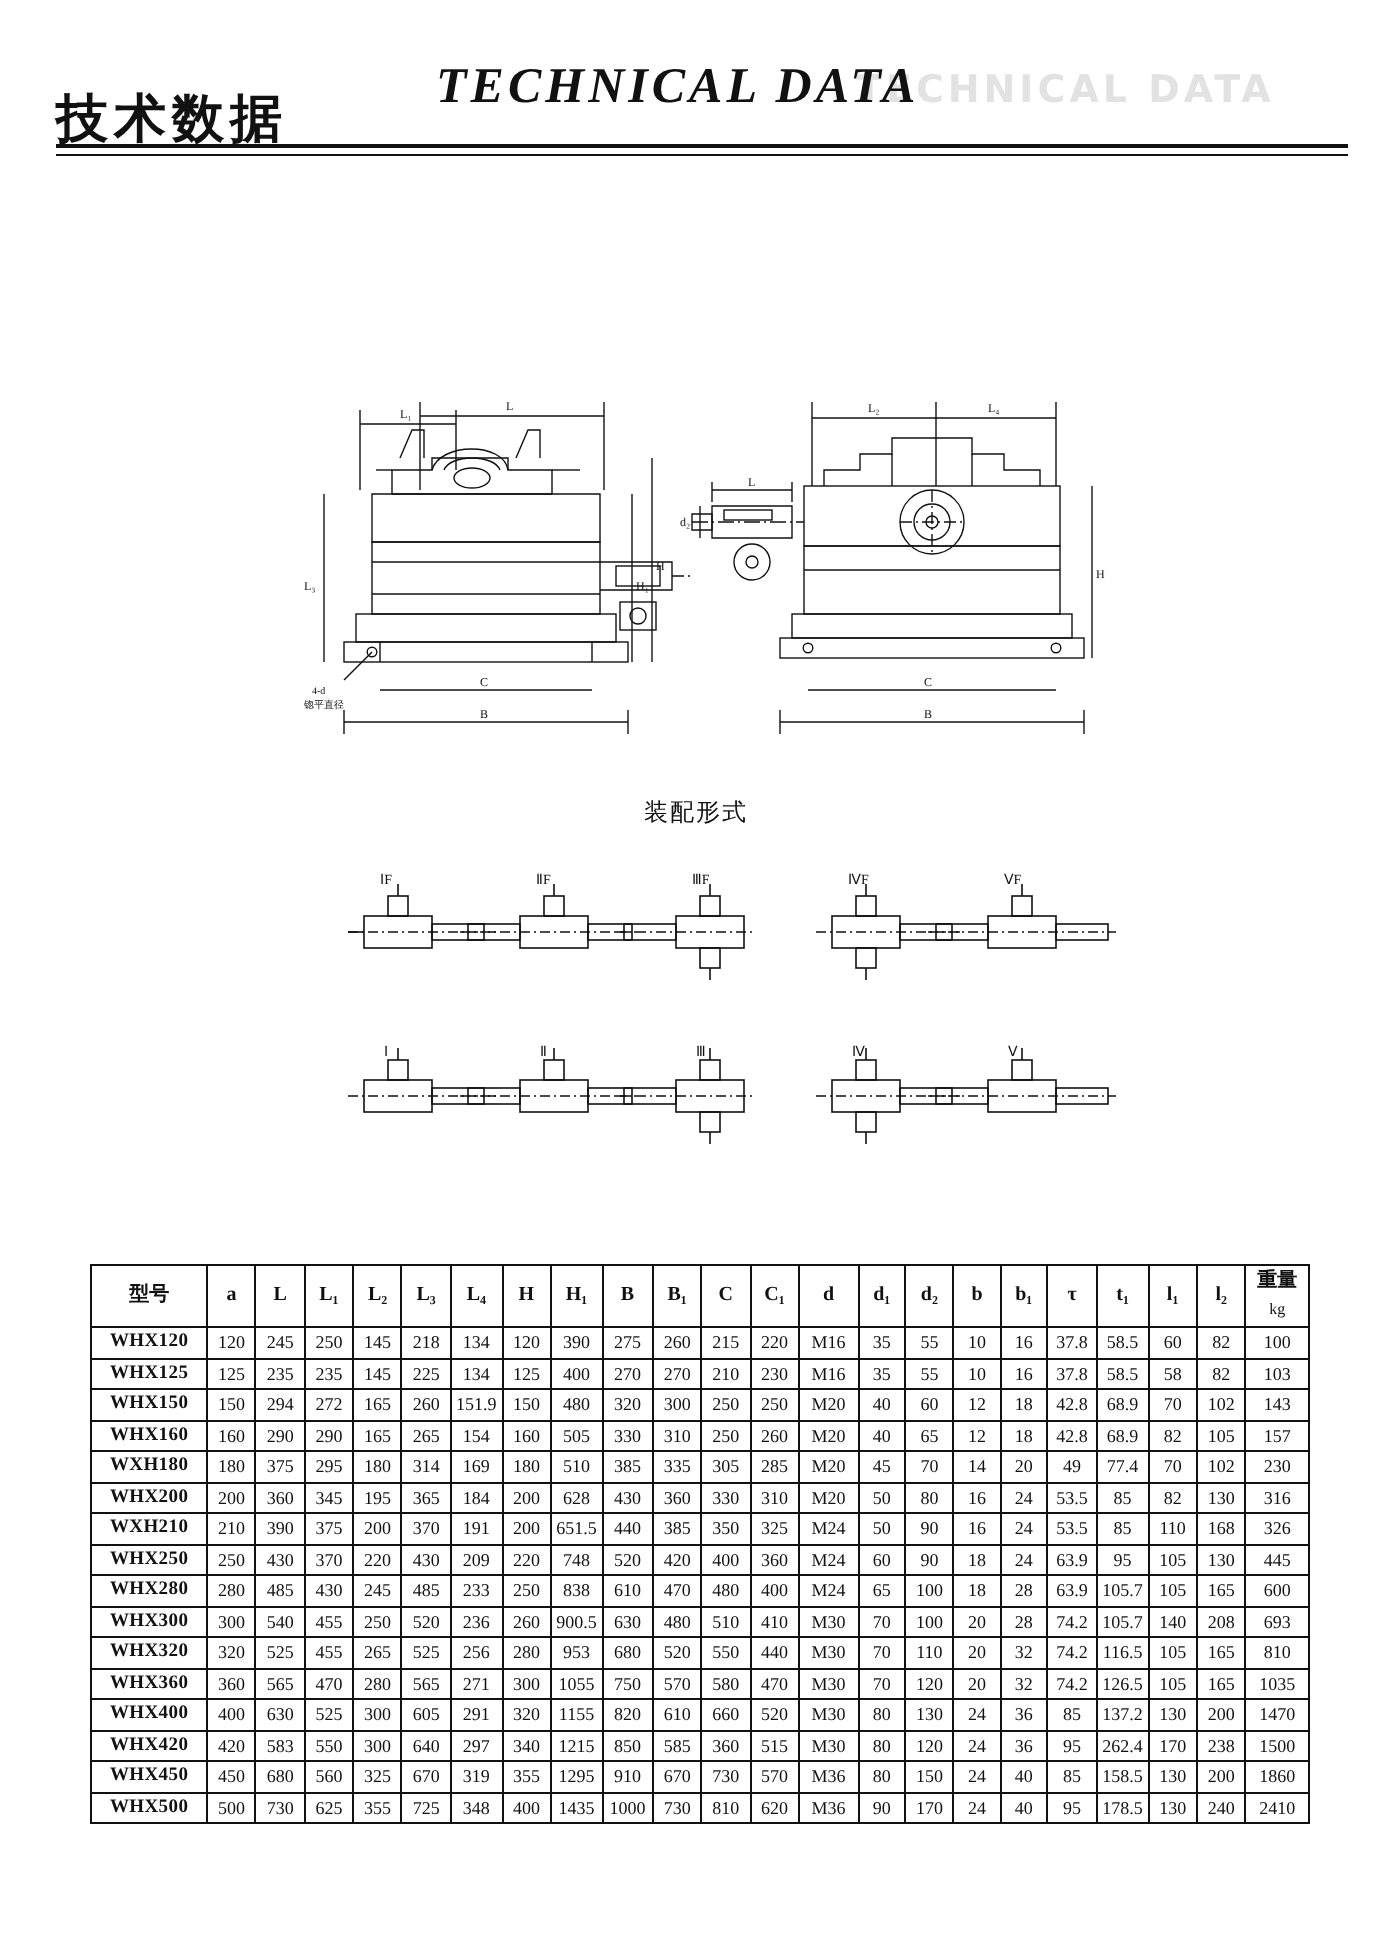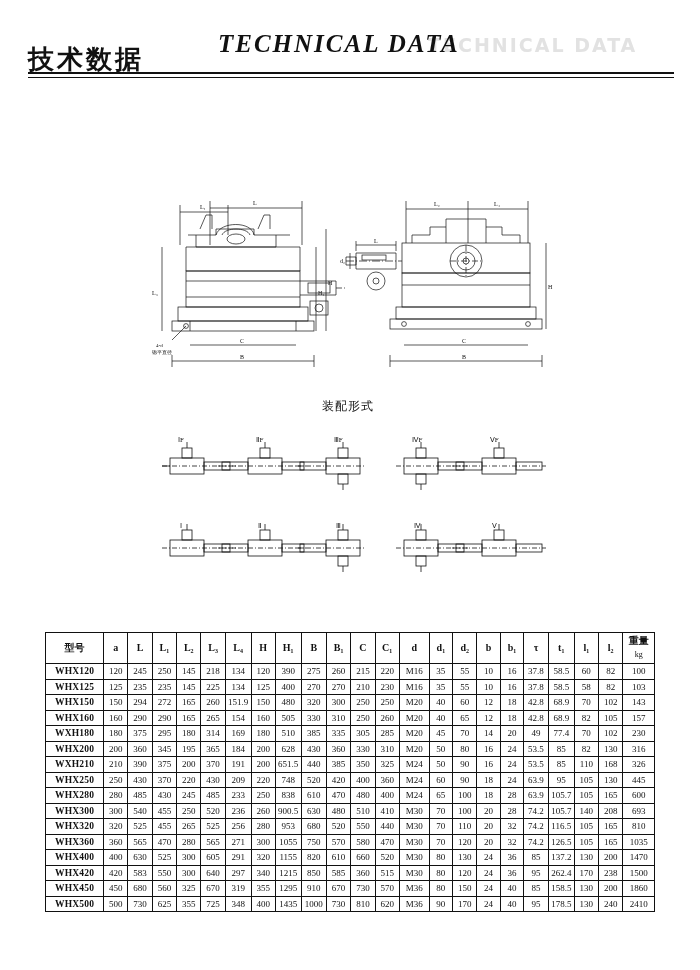--- a/index.html
+++ b/index.html
@@ -50,21 +50,21 @@
   }
 
   
   .drawing{position:absolute;left:150px;top:185px;width:420px;height:235px;}
   .drawing svg{display:block;}
   .assembly-label{
     position:absolute;left:322px;top:398px;
     font-family:"DejaVu Sans", sans-serif;
     font-size:12px;letter-spacing:1px;
   }
-  .shafts{position:absolute;left:156px;top:432px;width:400px;height:155px;}
+  .shafts{position:absolute;left:168px;top:432px;width:400px;height:155px;}
 
   
   .tbl-wrap{position:absolute;left:45px;top:632px;width:610px;}
   table{border-collapse:collapse;width:610px;
         font-family:"Liberation Serif", serif;font-size:9px;}
   table td,table th{
     border:1px solid #111;
     text-align:center;
     padding:0;
     height:14.5px;

